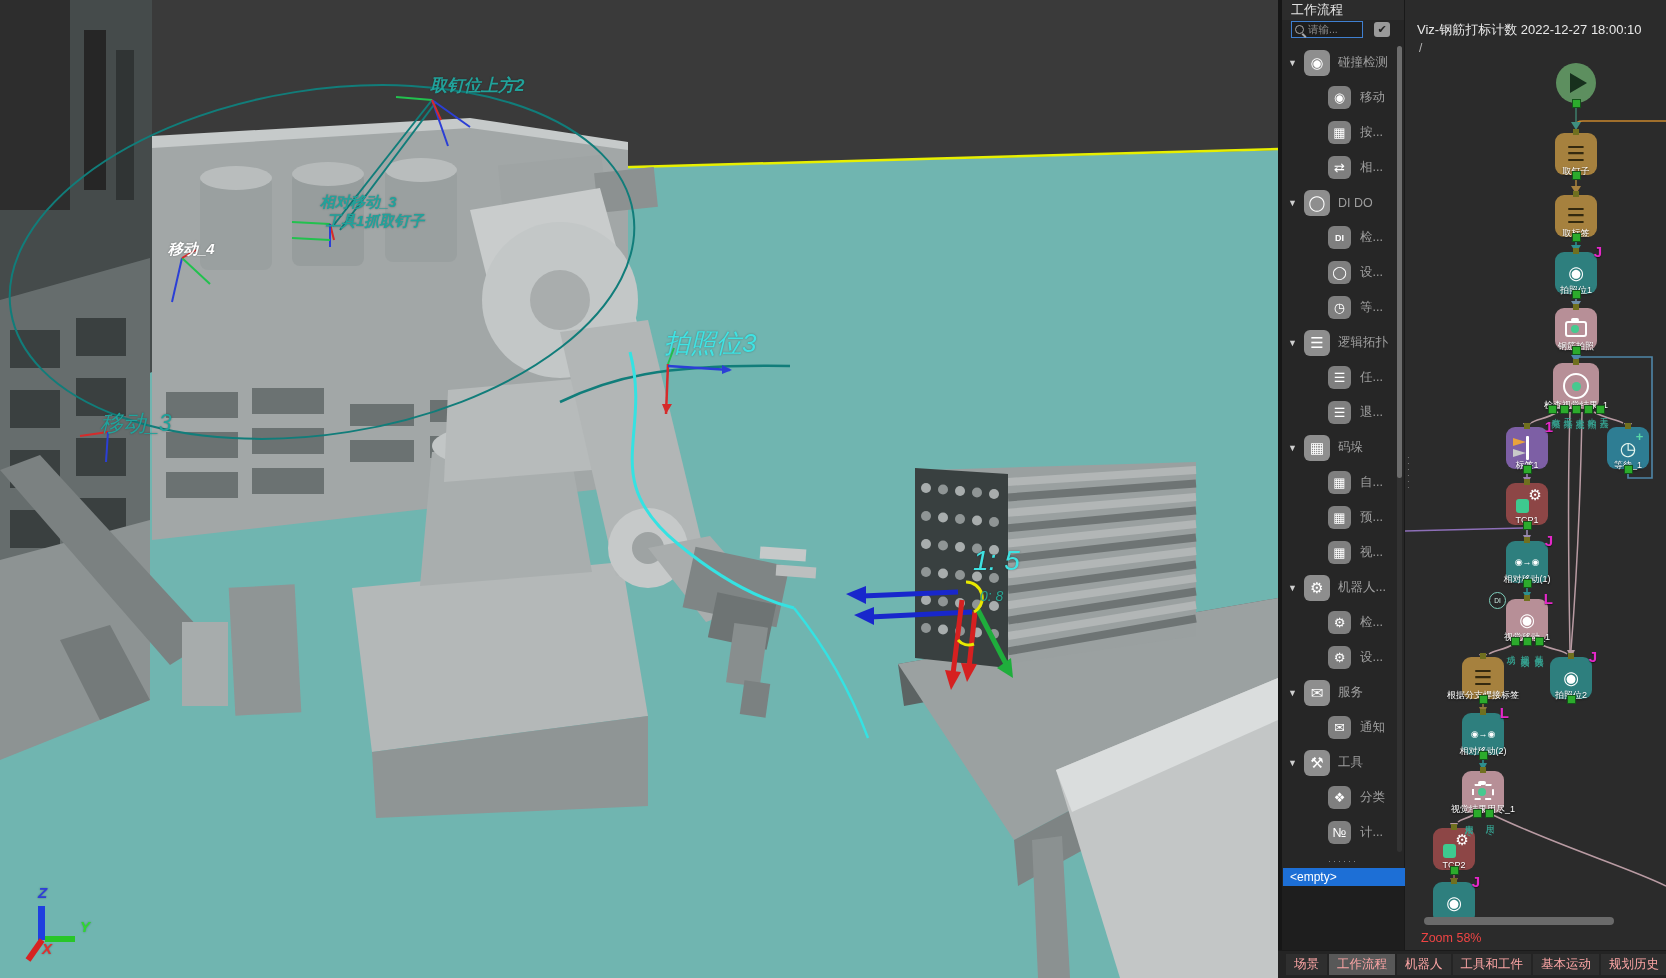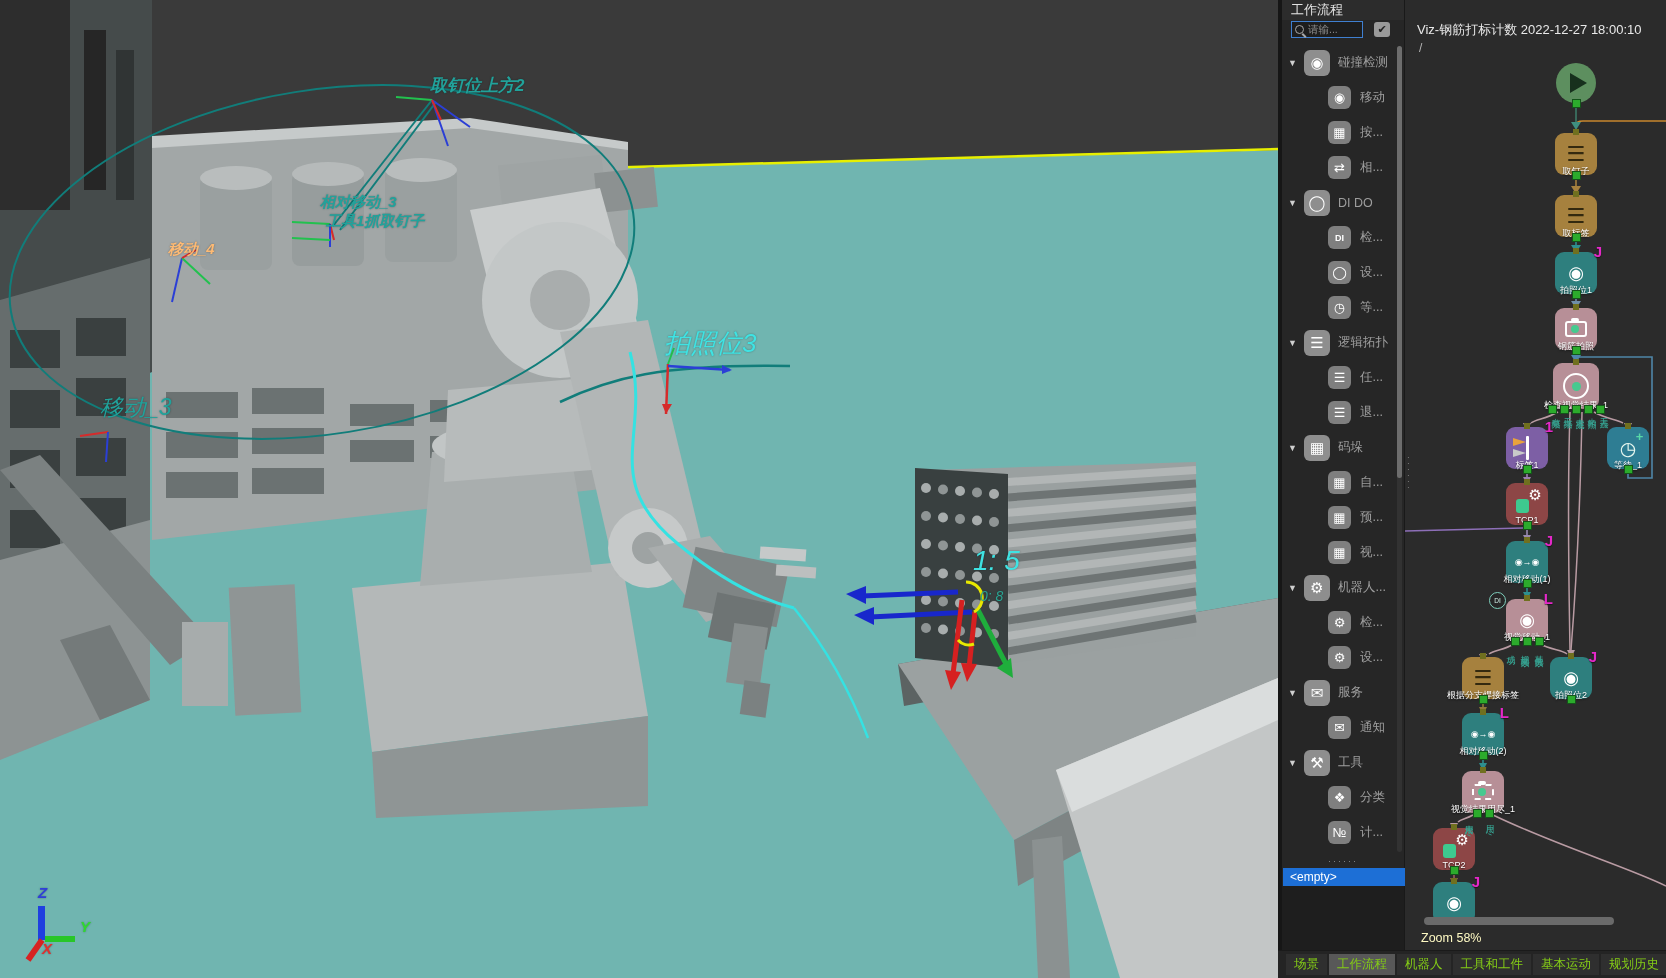--- a/index.html
+++ b/index.html
@@ -62,25 +62,25 @@
   .signpost{width:3px;height:24px;background:#fff;border-radius:1px;position:relative;}
   .signpost::before{content:"";position:absolute;left:-13px;top:2px;border-style:solid;border-width:4px 0 4px 13px;border-color:transparent transparent transparent #e8a23c;}
   .signpost::after{content:"";position:absolute;left:-13px;top:13px;border-style:solid;border-width:4px 0 4px 13px;border-color:transparent transparent transparent #c9c9c9;}
   .robogear{position:relative;width:24px;height:24px;}
   .robogear::before{content:"";position:absolute;left:1px;top:7px;width:13px;height:14px;background:#3ec98f;border-radius:3px;}
   .robogear::after{content:"⚙";position:absolute;right:-3px;top:-6px;color:#fff;font-size:15px;}
   .clockplus{position:relative;color:#e8f8f0;font-size:19px;}
   .clockplus::after{content:"+";position:absolute;right:-7px;top:-8px;color:#57d8a8;font-size:13px;font-weight:bold;}
   .g-dots{position:absolute;left:2px;top:455px;color:#8a8a8a;font-size:8px;line-height:6px;white-space:pre;}
   .hscroll{position:absolute;left:19px;top:917px;width:190px;height:8px;background:#6a6a6a;border-radius:4px;}
-  .zoom-label{position:absolute;left:16px;top:931px;color:#fef9c3;font-size:12.5px;}
+  .zoom-label{position:absolute;left:16px;top:931px;color:#ef4444;font-size:12.5px;}
 
   
   .tabbar{position:absolute;left:1278px;top:950px;width:388px;height:28px;background:#242424;border-top:1px solid #1a1a1a;display:flex;align-items:center;padding-left:8px;}
-  .tab{height:21px;line-height:21px;padding:0 8px;margin-right:2px;background:#2f2f2f;color:#84cc16;font-size:12.5px;white-space:nowrap;}
+  .tab{height:21px;line-height:21px;padding:0 8px;margin-right:2px;background:#2f2f2f;color:#fca5a5;font-size:12.5px;white-space:nowrap;}
   .tab.sel{background:#585858;}
 </style>
 </head>
 <body>
 
 <div class="app">
 
   <div class="viewport">
     <svg width="1278" height="978" viewBox="0 0 1278 978">
 
@@ -264,23 +264,23 @@
       <path d="M958,640 a14,14 0 0 0 16,4" stroke="#e8e800" stroke-width="3" fill="none"></path>
 
       <rect x="38" y="906" width="7" height="34" fill="#1f3fe0"></rect>
       <rect x="45" y="936" width="30" height="6" fill="#28c628"></rect>
       <line x1="42" y1="940" x2="28" y2="960" stroke="#d62222" stroke-width="6"></line>
     </svg>
     <div id="vp-labels">
         <div class="vp-label" style="left: 430px; top: 74px; font-size: 17px; color: rgb(33, 162, 155); font-weight: bold;">取钉位上方2</div>
         <div class="vp-label" style="left: 320px; top: 193px; font-size: 15px; color: rgb(33, 162, 155); font-weight: bold;">相对移动_3</div>
         <div class="vp-label" style="left: 326px; top: 212px; font-size: 15px; color: rgb(33, 162, 155); font-weight: bold;">工具1抓取钉子</div>
-        <div class="vp-label" style="left: 168px; top: 240px; font-size: 15px; color: #fdba74; font-weight: bold;">移动_4</div>
+        <div class="vp-label" style="left: 168px; top: 240px; font-size: 15px; color: #ffffff; font-weight: bold;">移动_4</div>
         <div class="vp-label" style="left: 664px; top: 326px; font-size: 26px; color: rgb(63, 227, 227);">拍照位3</div>
-        <div class="vp-label" style="left: 100px; top: 392px; font-size: 23px; color: rgb(33, 162, 155);">移动_3</div>
+        <div class="vp-label" style="left: 100px; top: 408px; font-size: 23px; color: rgb(33, 162, 155);">移动_3</div>
         <div class="vp-label" style="left: 973px; top: 545px; font-size: 28px; color: rgb(63, 227, 227);">1: 5</div>
         <div class="vp-label" style="left: 980px; top: 588px; font-size: 14px; color: rgb(42, 163, 146);">0: 8</div>
         <div class="vp-label" style="left: 38px; top: 884px; font-size: 15px; color: rgb(47, 63, 217); font-weight: bold;">Z</div>
         <div class="vp-label" style="left: 80px; top: 918px; font-size: 15px; color: rgb(47, 217, 47); font-weight: bold;">Y</div>
         <div class="vp-label" style="left: 42px; top: 940px; font-size: 15px; color: rgb(224, 48, 48); font-weight: bold;">X</div>
       </div>
   </div>
 
   <div class="palette">
     <div class="palette-header">工作流程</div>

